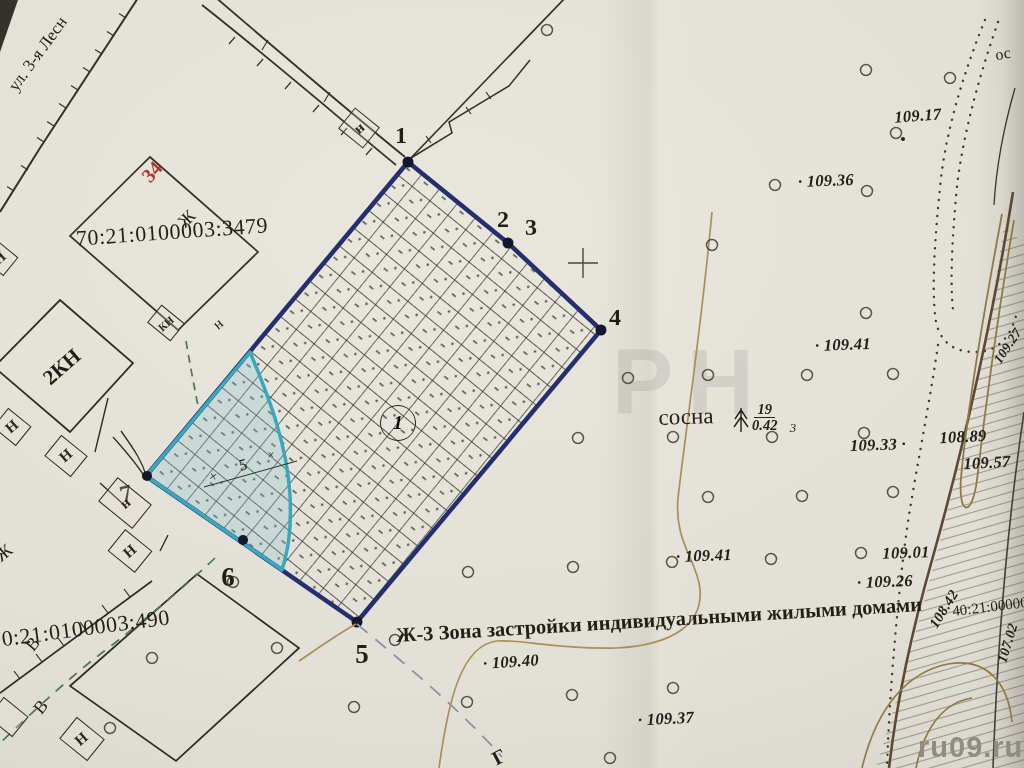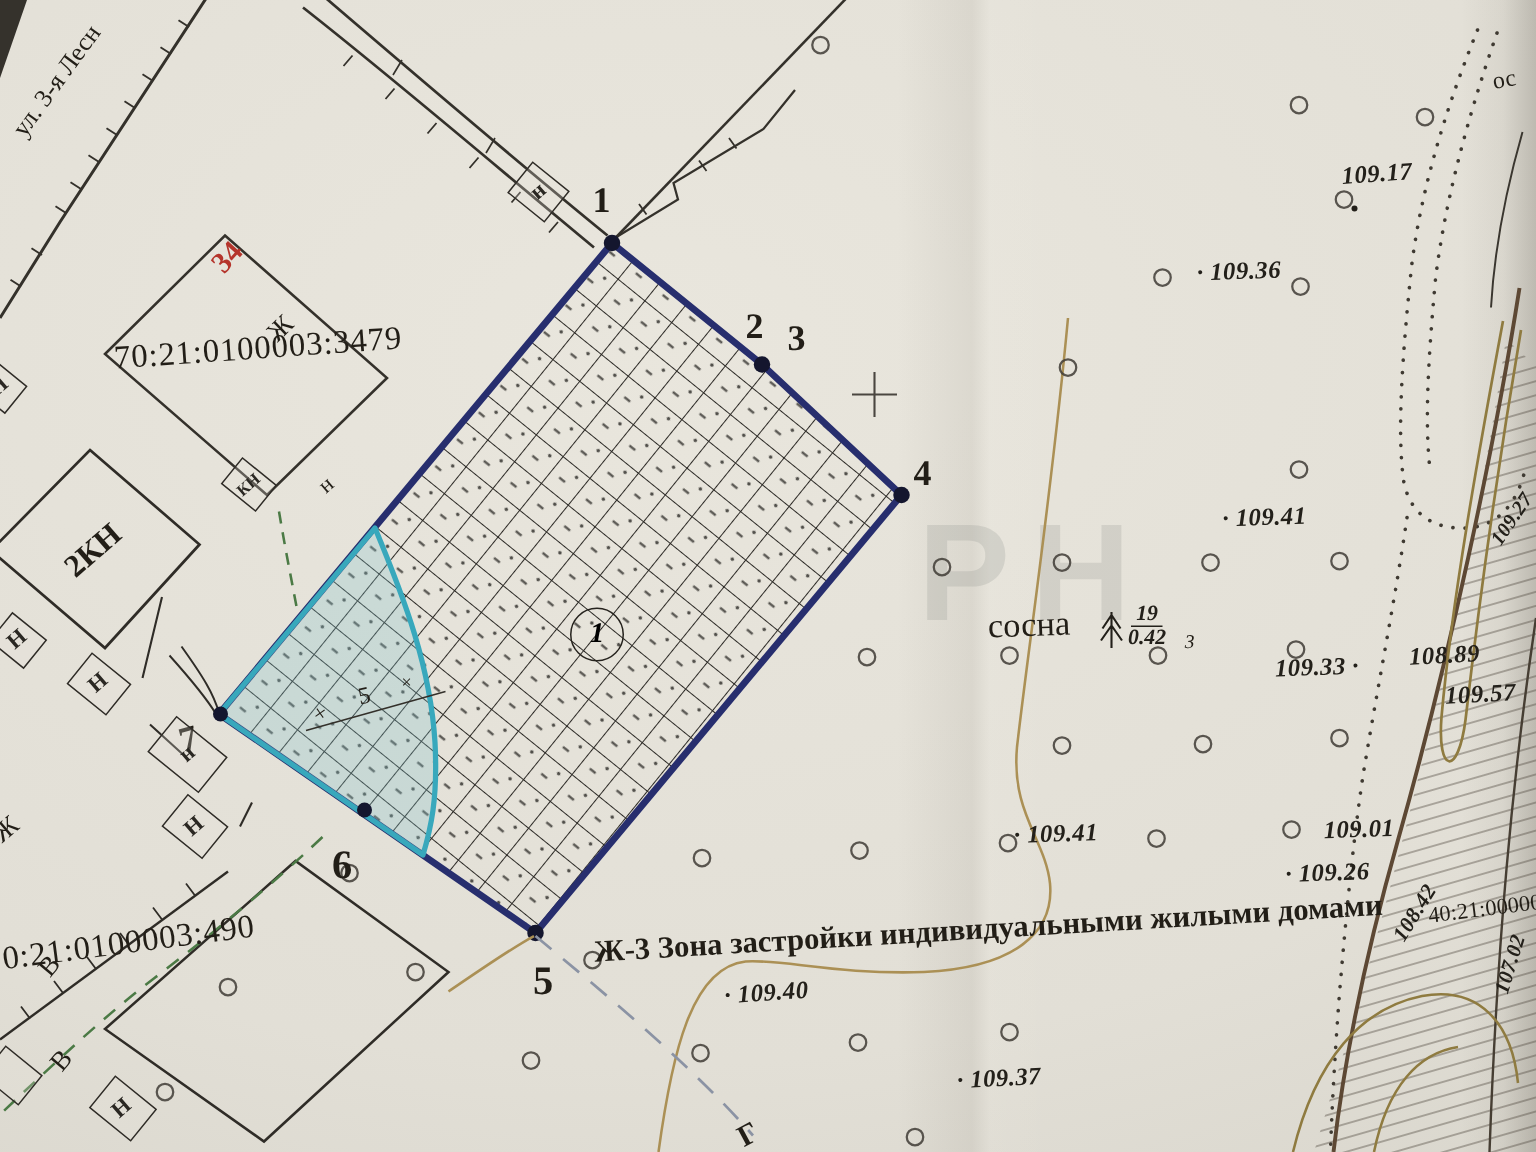--- a/index.html
+++ b/index.html
@@ -247,13 +247,14 @@
   <div class="t elev" style="left:987px;top:463px;transform:translate(-50%,-50%) rotate(-3deg);">109.57</div>
   <div class="t elev" style="left:906px;top:553px;transform:translate(-50%,-50%) rotate(-2deg);">109.01</div>
   <div class="t elev" style="left:885px;top:582px;transform:translate(-50%,-50%) rotate(-2deg);">· 109.26</div>
   <div class="t elev" style="left:704px;top:556px;transform:translate(-50%,-50%) rotate(-2deg);">· 109.41</div>
   <div class="t elev" style="left:511px;top:662px;transform:translate(-50%,-50%) rotate(-4deg);">· 109.40</div>
   <div class="t elev" style="left:666px;top:719px;transform:translate(-50%,-50%) rotate(-3deg);">· 109.37</div>
   <div class="t elev" style="left:944px;top:609px;font-size:14.5px;transform:translate(-50%,-50%) rotate(-58deg);">108.42</div>
   <div class="t elev" style="left:1008px;top:643px;font-size:14px;transform:translate(-50%,-50%) rotate(-73deg);">107.02</div>
   <div class="t elev" style="left:1008px;top:346px;font-size:13.5px;transform:translate(-50%,-50%) rotate(-56deg);">109.27</div>
 
+  <div class="wm-site" style="left:918px;top:731px;">ru09.ru</div>
 </div>
 
 </body></html>

